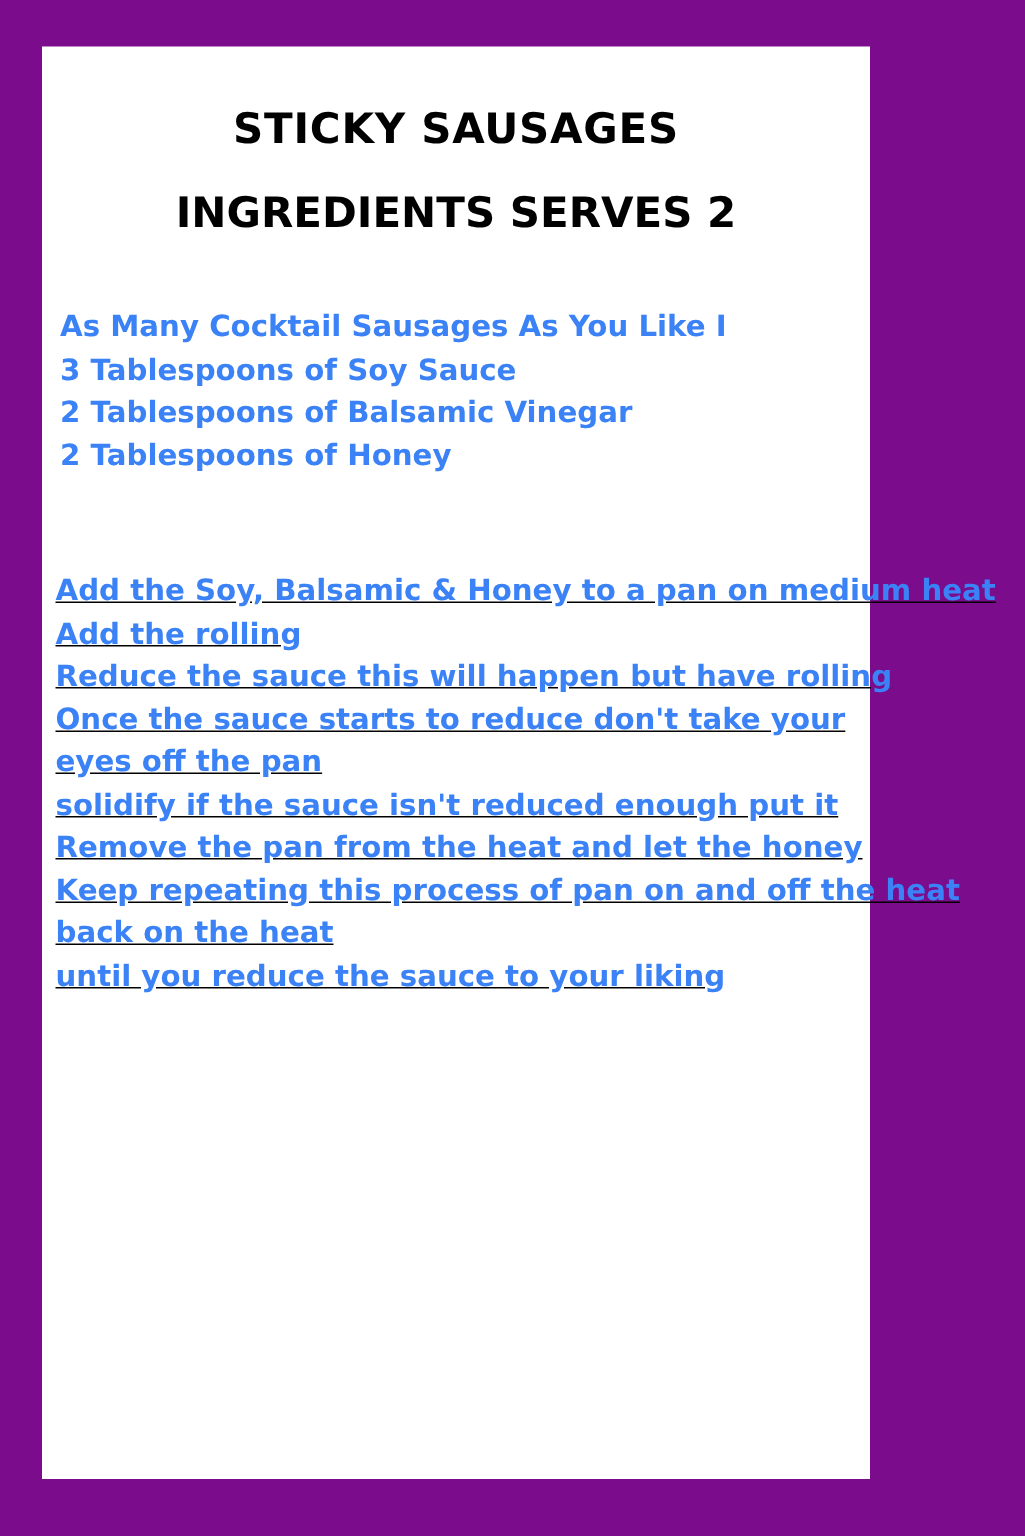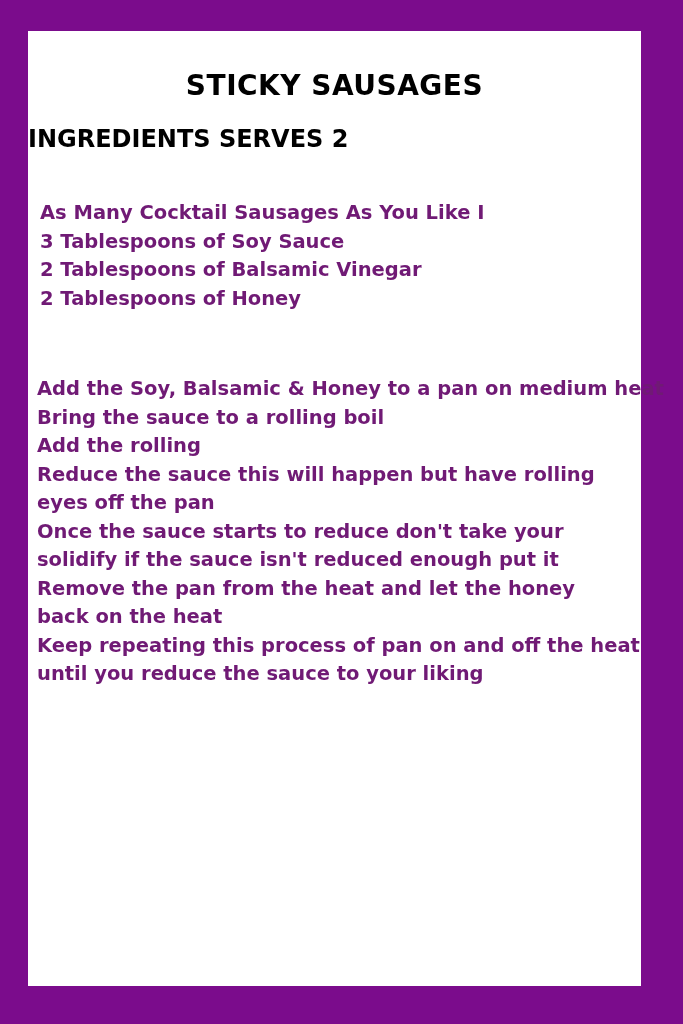--- a/index.html
+++ b/index.html
@@ -10,56 +10,58 @@
     width: 683px;
     height: 1024px;
     background: #7B0C8C;
     font-family: "DejaVu Sans", sans-serif;
     overflow: hidden;
   }
   .card {
     position: absolute;
     left: 28px;
     top: 31px;
-    width: 613px;
+    width: 552px;
     height: 955px;
     background: #FFFFFF;
     box-sizing: border-box;
     padding: 0;
   }
   .title {
     text-align: center;
     font-size: 28px;
     font-weight: bold;
     color: #000000;
     letter-spacing: 0.5px;
     margin: 0;
     padding-top: 38px;
     line-height: 1.2;
   }
   .subtitle {
-    font-size: 24px;
+    text-align: center;
+    font-size: 28px;
     font-weight: bold;
     color: #000000;
     margin: 0;
     padding-top: 22px;
     line-height: 1.2;
   }
   .ingredients {
     margin: 0;
     padding: 46px 0 0 12px;
   }
   .method {
     margin: 0;
     padding: 62px 0 0 9px;
+    text-decoration: underline;
   }
   .line {
     font-size: 19.5px;
     font-weight: bold;
-    color: #701a75;
+    color: #3b82f6;
     line-height: 28.5px;
     white-space: pre;
   }
 </style>
 </head>
 <body>
 
 <div class="card">
 
   <h1 class="title">STICKY SAUSAGES</h1>
@@ -68,25 +70,24 @@
 
   <div class="ingredients">
     <div class="line">As Many Cocktail Sausages As You Like I</div>
     <div class="line">3 Tablespoons of Soy Sauce</div>
     <div class="line">2 Tablespoons of Balsamic Vinegar</div>
     <div class="line">2 Tablespoons of Honey</div>
   </div>
 
   <div class="method">
     <div class="line">Add the Soy, Balsamic &amp; Honey to a pan on medium heat</div>
-    <div class="line">Bring the sauce to a rolling boil</div>
     <div class="line">Add the rolling</div>
     <div class="line">Reduce the sauce this will happen but have rolling</div>
+    <div class="line">Once the sauce starts to reduce don't take your</div>
     <div class="line">eyes off the pan</div>
-    <div class="line">Once the sauce starts to reduce don't take your</div>
     <div class="line">solidify if the sauce isn't reduced enough put it</div>
     <div class="line">Remove the pan from the heat and let the honey</div>
+    <div class="line">Keep repeating this process of pan on and off the heat</div>
     <div class="line">back on the heat</div>
-    <div class="line">Keep repeating this process of pan on and off the heat</div>
     <div class="line">until you reduce the sauce to your liking</div>
   </div>
 
 </div>
 
 </body></html>

